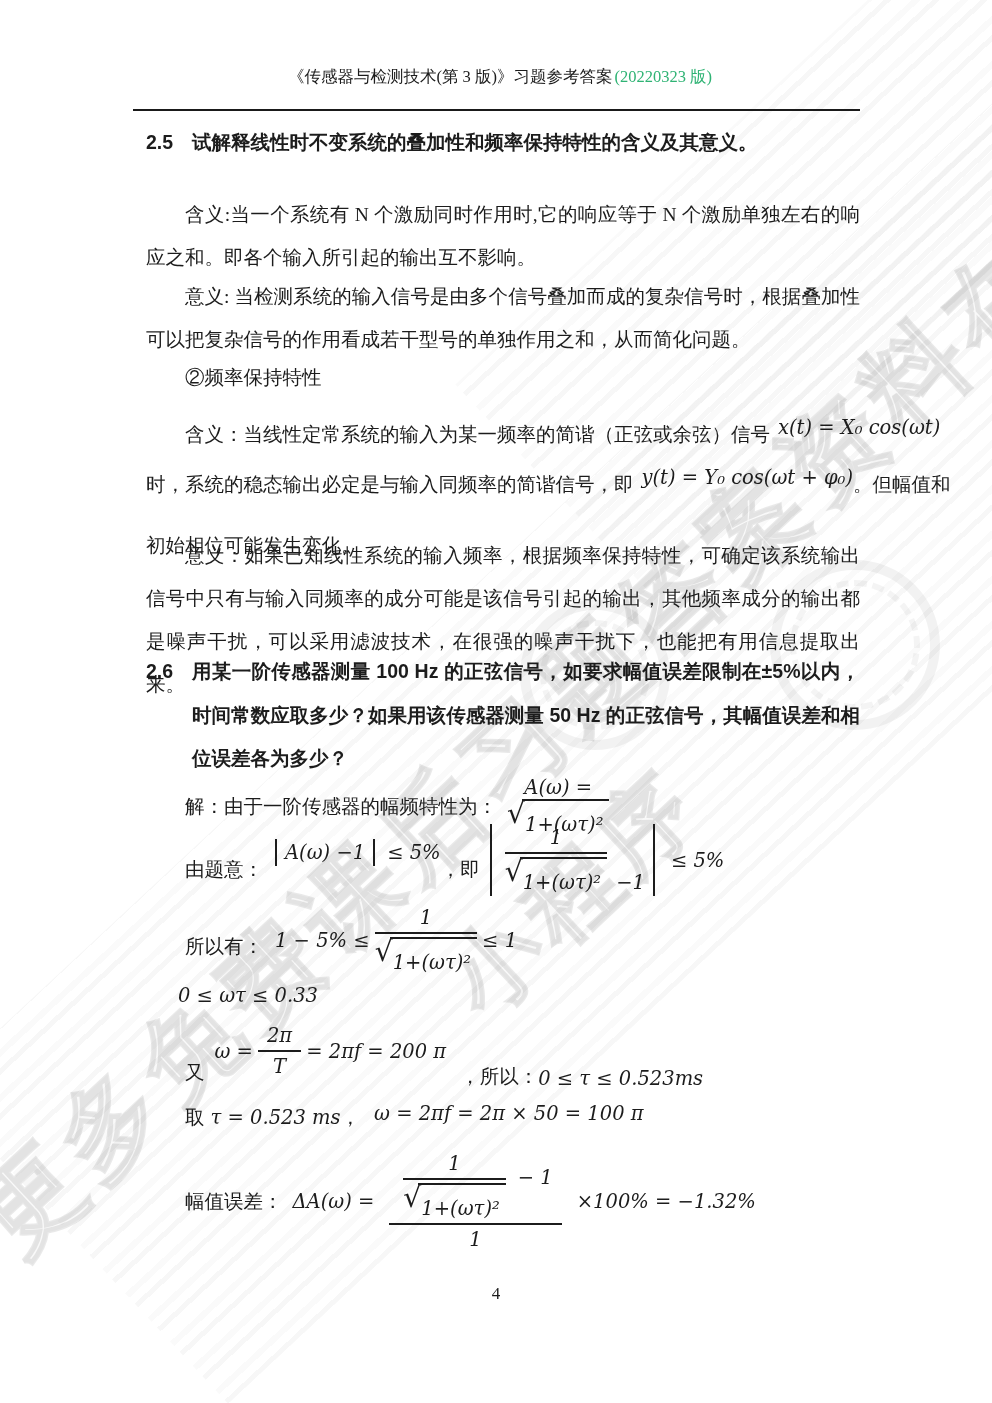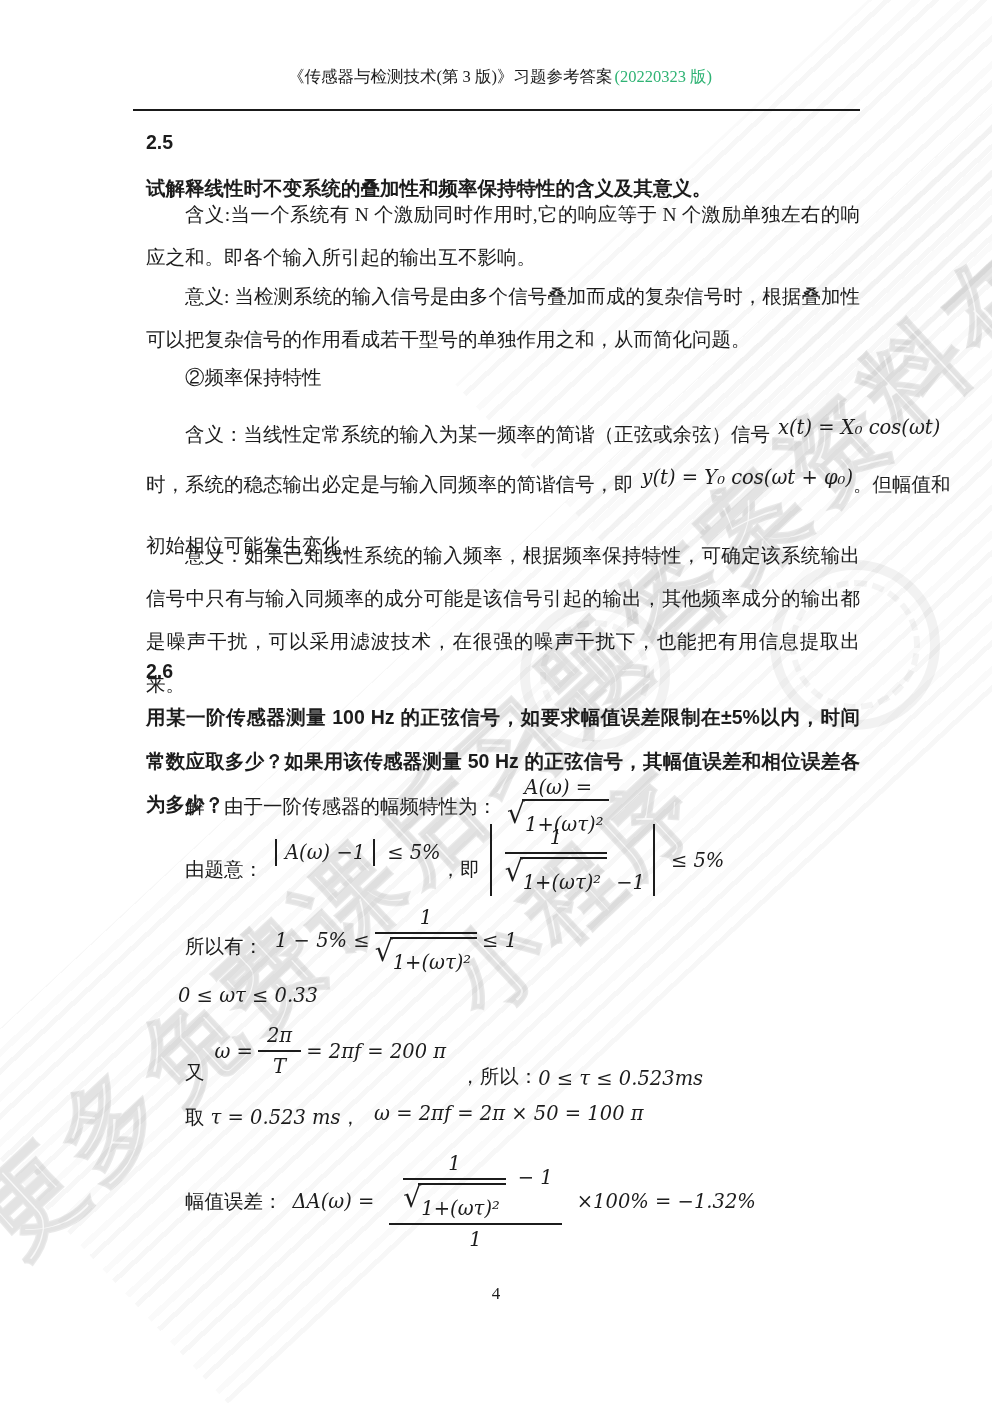--- a/index.html
+++ b/index.html
@@ -39,21 +39,21 @@
   }
   .wm-emblem.e1 { left:520px; top:600px; width:130px; height:130px; }
   .wm-emblem.e2 { left:770px; top:560px; width:150px; height:150px; }
 
   
   .content { position:absolute; inset:0; z-index:1; }
   .header { position:absolute; top:66px; left:4px; width:100%; text-align:center; font-size:16.5px; }
   .t-ver { margin-left:2px; }
   .rule { position:absolute; top:109px; left:133px; width:727px; border-top:2px solid #1a1a1a; }
 
-  .blk { position:absolute; left:146px; width:714px; line-height:43px;flex-direction:column; }
+  .blk { position:absolute; left:146px; width:714px; line-height:43px; }
   .indent1 { left:185px; width:675px; }
   .para { text-align:justify; text-indent:2em; }
   .nowrap { white-space:nowrap; }
   .ind { display:inline-block; width:2em; }
 
   .h-q { display:flex; font-family:"Liberation Sans","DejaVu Sans",sans-serif; font-weight:700; }
   .qnum { width:46px; flex:0 0 46px; }
   .qtitle { flex:1; text-align:justify; line-height:43.5px; }
 
   .math { font-family:"DejaVu Serif","Liberation Serif",serif; font-style:italic; }

